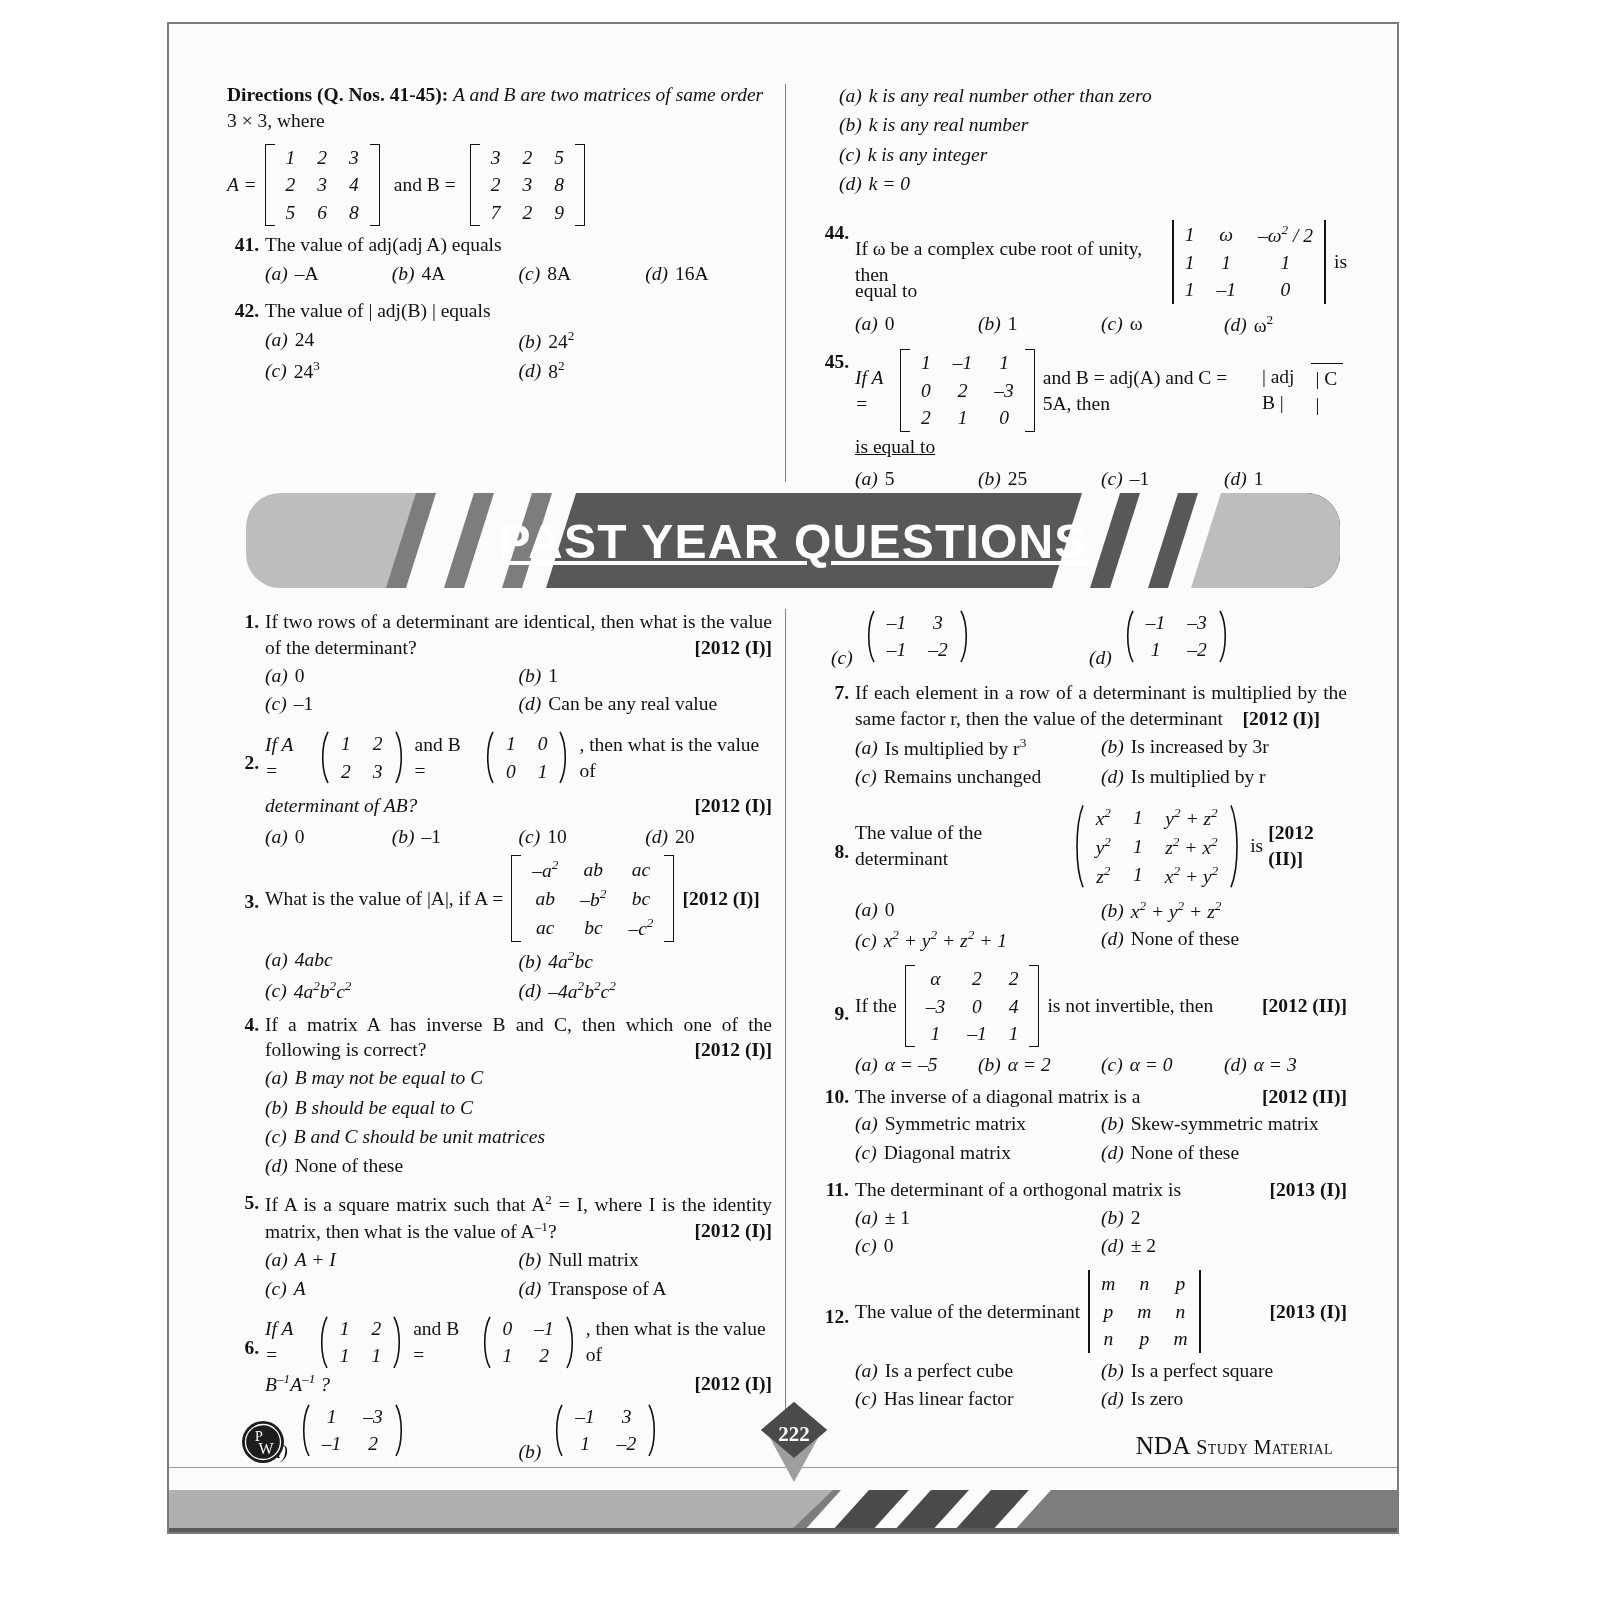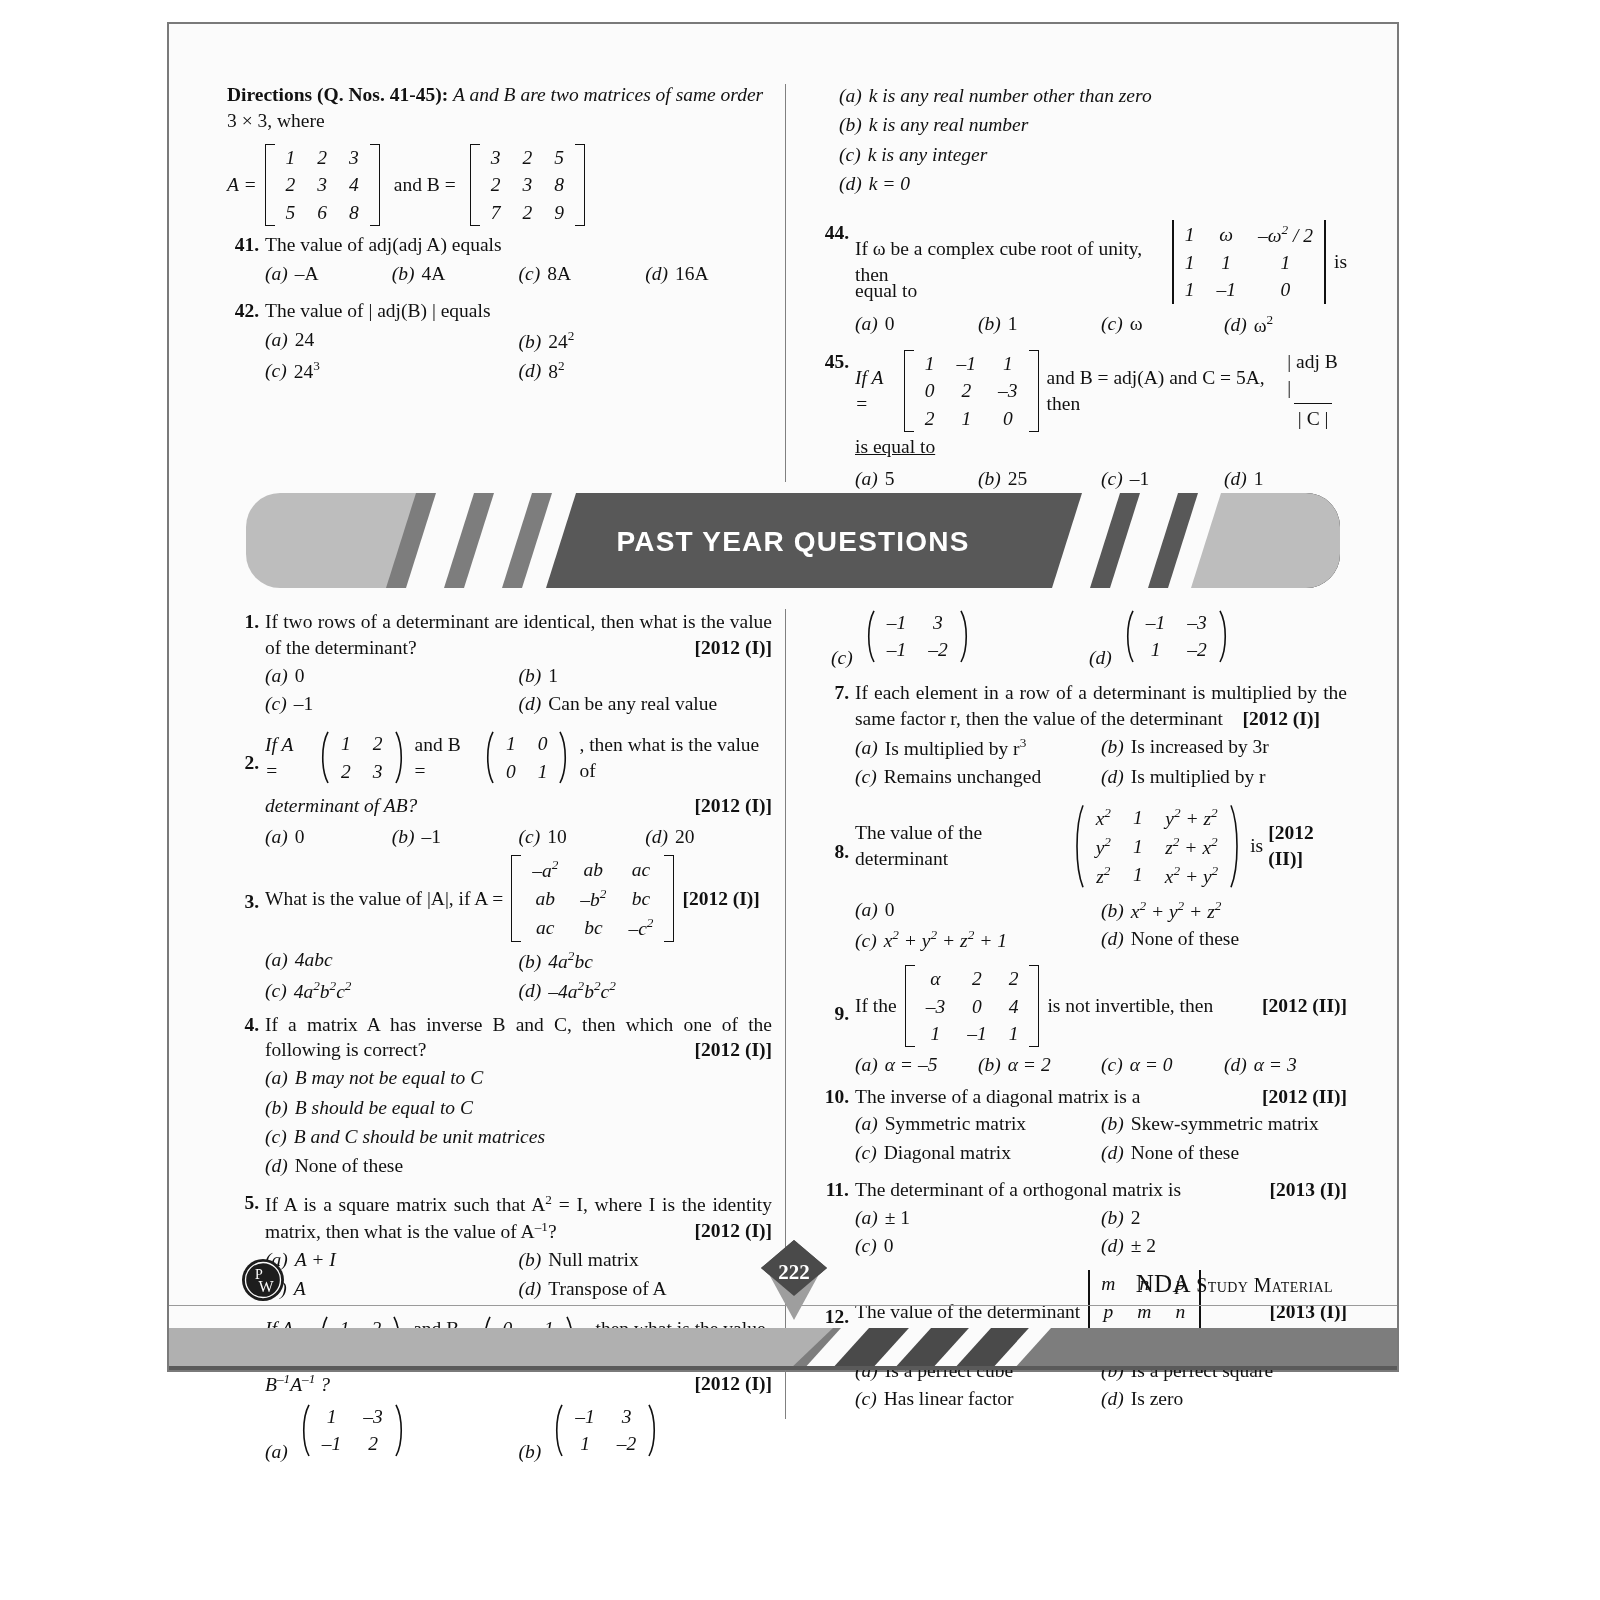--- a/index.html
+++ b/index.html
@@ -6,21 +6,21 @@
   body{
     width:1600px;height:1600px;
     background:#ffffff;
     font-family:"Liberation Serif", serif;
     color:#111;
     overflow:hidden;
   }
   .page{
     position:absolute;
     left:167px; top:22px;
-    width:1232px; height:1350px;
+    width:1232px; height:1512px;
     background:#fbfbfb;
     border:2px solid #7a7a7a;
     box-sizing:border-box;
   }
   .content{
     position:absolute;
     left:0; top:0; right:0; bottom:0;
   }
 
   .divider{
@@ -111,21 +111,21 @@
   }
   
   .par{
     width:13px;
     position:relative;
   }
   .par svg{position:absolute;left:0;top:0;width:100%;height:100%;}
 
   .frac{
     display:inline-flex;
-    flex-direction:column;
+    flex-direction:row;
     align-items:center;
     vertical-align:middle;
     margin:0 4px;
     font-size:19.5px;
   }
   .frac .num{padding:0 4px 2px;}
   .frac .den{padding:2px 4px 0;border-top:1.4px solid #111;}
 
   sup{font-size:0.68em;vertical-align:super;}
 
@@ -136,23 +136,24 @@
     width:1094px; height:95px;
   }
   .banner svg{display:block;width:100%;height:100%;}
   .banner .btext{
     position:absolute;
     left:0;top:0;width:100%;height:100%;
     display:flex;align-items:center;justify-content:center;
     color:#ffffff;
     font-family:"Liberation Sans", sans-serif;
     font-weight:bold;
-    font-size:28px;
+    font-size:48px;
     letter-spacing:1.2px;
     transform:translateY(1px);
+    text-decoration:underline;
   }
 
   
   .footer{
     position:absolute;
     left:0; right:0; bottom:0; height:122px;
   }
   .pwlogo{
     position:absolute;
     left:72px; bottom:68px;

